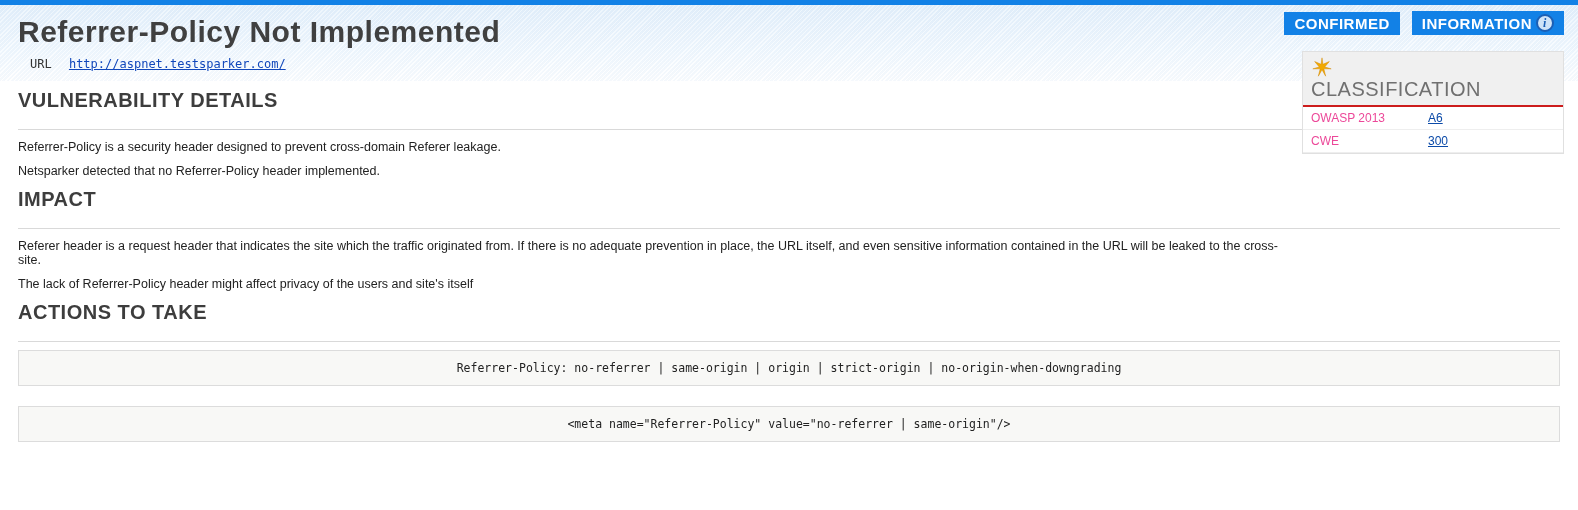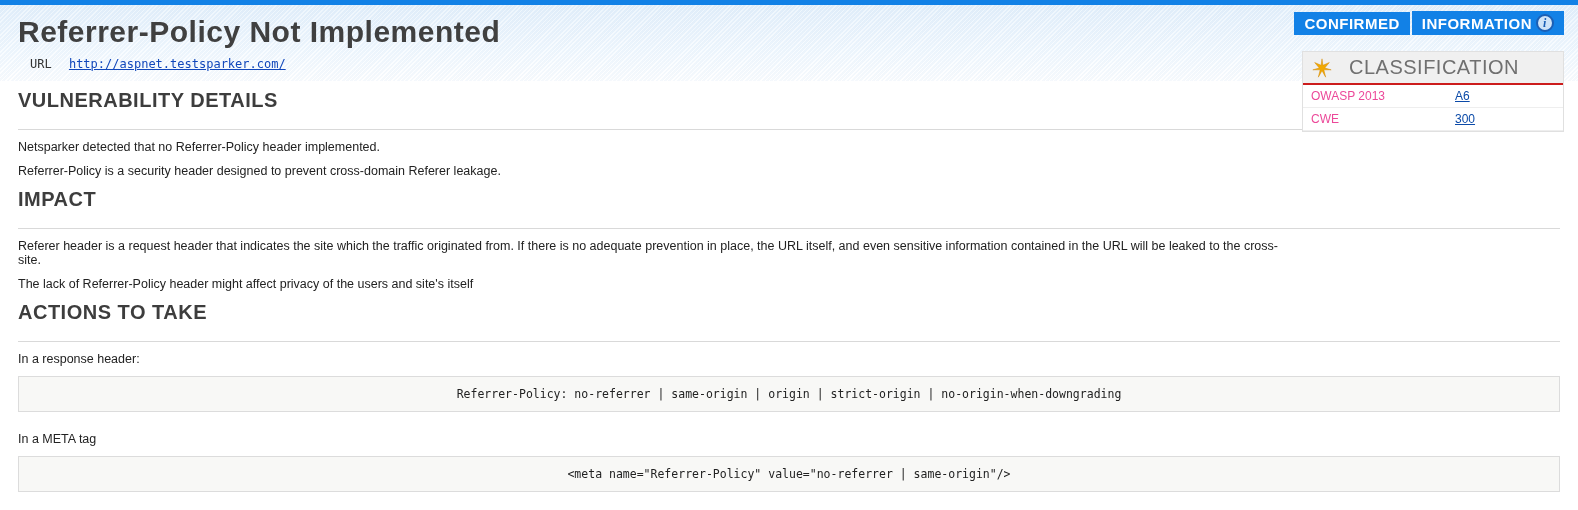--- a/index.html
+++ b/index.html
@@ -44,21 +44,21 @@
     }
     .url-row a.url-link {
       color: #1147bb;
       text-decoration: underline;
     }
     .badges {
       position: absolute;
       top: 6px;
       right: 14px;
       display: flex;
-      gap: 2px;
+      gap: 12px;
       align-items: center;
     }
     .badge {
       background: #1281e6;
       color: #fff;
       font-weight: 700;
       font-family: "Trebuchet MS", sans-serif;
       font-size: 15px;
       padding: 3px 10px 3px 10px;
       letter-spacing: 0.5px;
@@ -86,22 +86,23 @@
       right: 14px;
       width: 262px;
       background: #fff;
       border: 1px solid #e0e0e0;
     }
     .classification-header {
       background: #f0f0f0;
       border-bottom: 2px solid #cc1c1c;
       padding: 4px 8px;
       display: flex;
-      align-items: flex-end;
-      gap: 16px;
+      align-items: flex-start;
+      gap: 0;
+      flex-direction: column;
     }
     .asterisk-ico {
       width: 22px; height: 22px;
       display: inline-flex;
       align-items: center;
       justify-content: center;
       color: #e98b00;
       font-size: 22px;
       line-height: 1;
     }
@@ -121,21 +122,20 @@
       font-size: 12px;
       border-bottom: 1px solid #eee;
     }
     .classification-table td.key {
       color: #ec4899;
       width: 45%;
     }
     .classification-table td.val a {
       color: #0b4aa8;
       text-decoration: underline;
-      margin-left: 27px;
     }
 
     .content {
       padding: 0 18px 20px 18px;
     }
     h2.section {
       font-family: "Trebuchet MS", sans-serif;
       font-size: 20px;
       font-weight: 700;
       color: #3d3d3d;
@@ -206,26 +206,24 @@
         <td class="val"><a href="#">300</a></td>
       </tr>
     </tbody>
       </table>
   </div>
 </div>
 
 <div class="content">
 
   <h2 class="section">VULNERABILITY DETAILS</h2>
+  <p class="body">Referrer-Policy is a security header designed to prevent cross-domain Referer leakage.</p>
   <p class="body">Netsparker detected that no Referrer-Policy header implemented.</p>
-  <p class="body">Referrer-Policy is a security header designed to prevent cross-domain Referer leakage.</p>
 
   <h2 class="section">IMPACT</h2>
   <p class="body">Referer header is a request header that indicates the site which the traffic originated from. If there is no adequate prevention in place, the  URL itself, and even sensitive information contained in the URL will be leaked to the cross-site.</p>
   <p class="body">The lack of Referrer-Policy header might affect privacy of the users and site's itself</p>
 
   <h2 class="section">ACTIONS TO TAKE</h2>
-  <p class="body">In a response header:</p>
   <div class="code-block">Referrer-Policy: no-referrer | same-origin | origin | strict-origin | no-origin-when-downgrading</div>
-  <p class="body">In a META tag</p>
   <div class="code-block">&lt;meta name="Referrer-Policy" value="no-referrer | same-origin"/&gt;</div>
 
 </div>
 
 </body></html>

